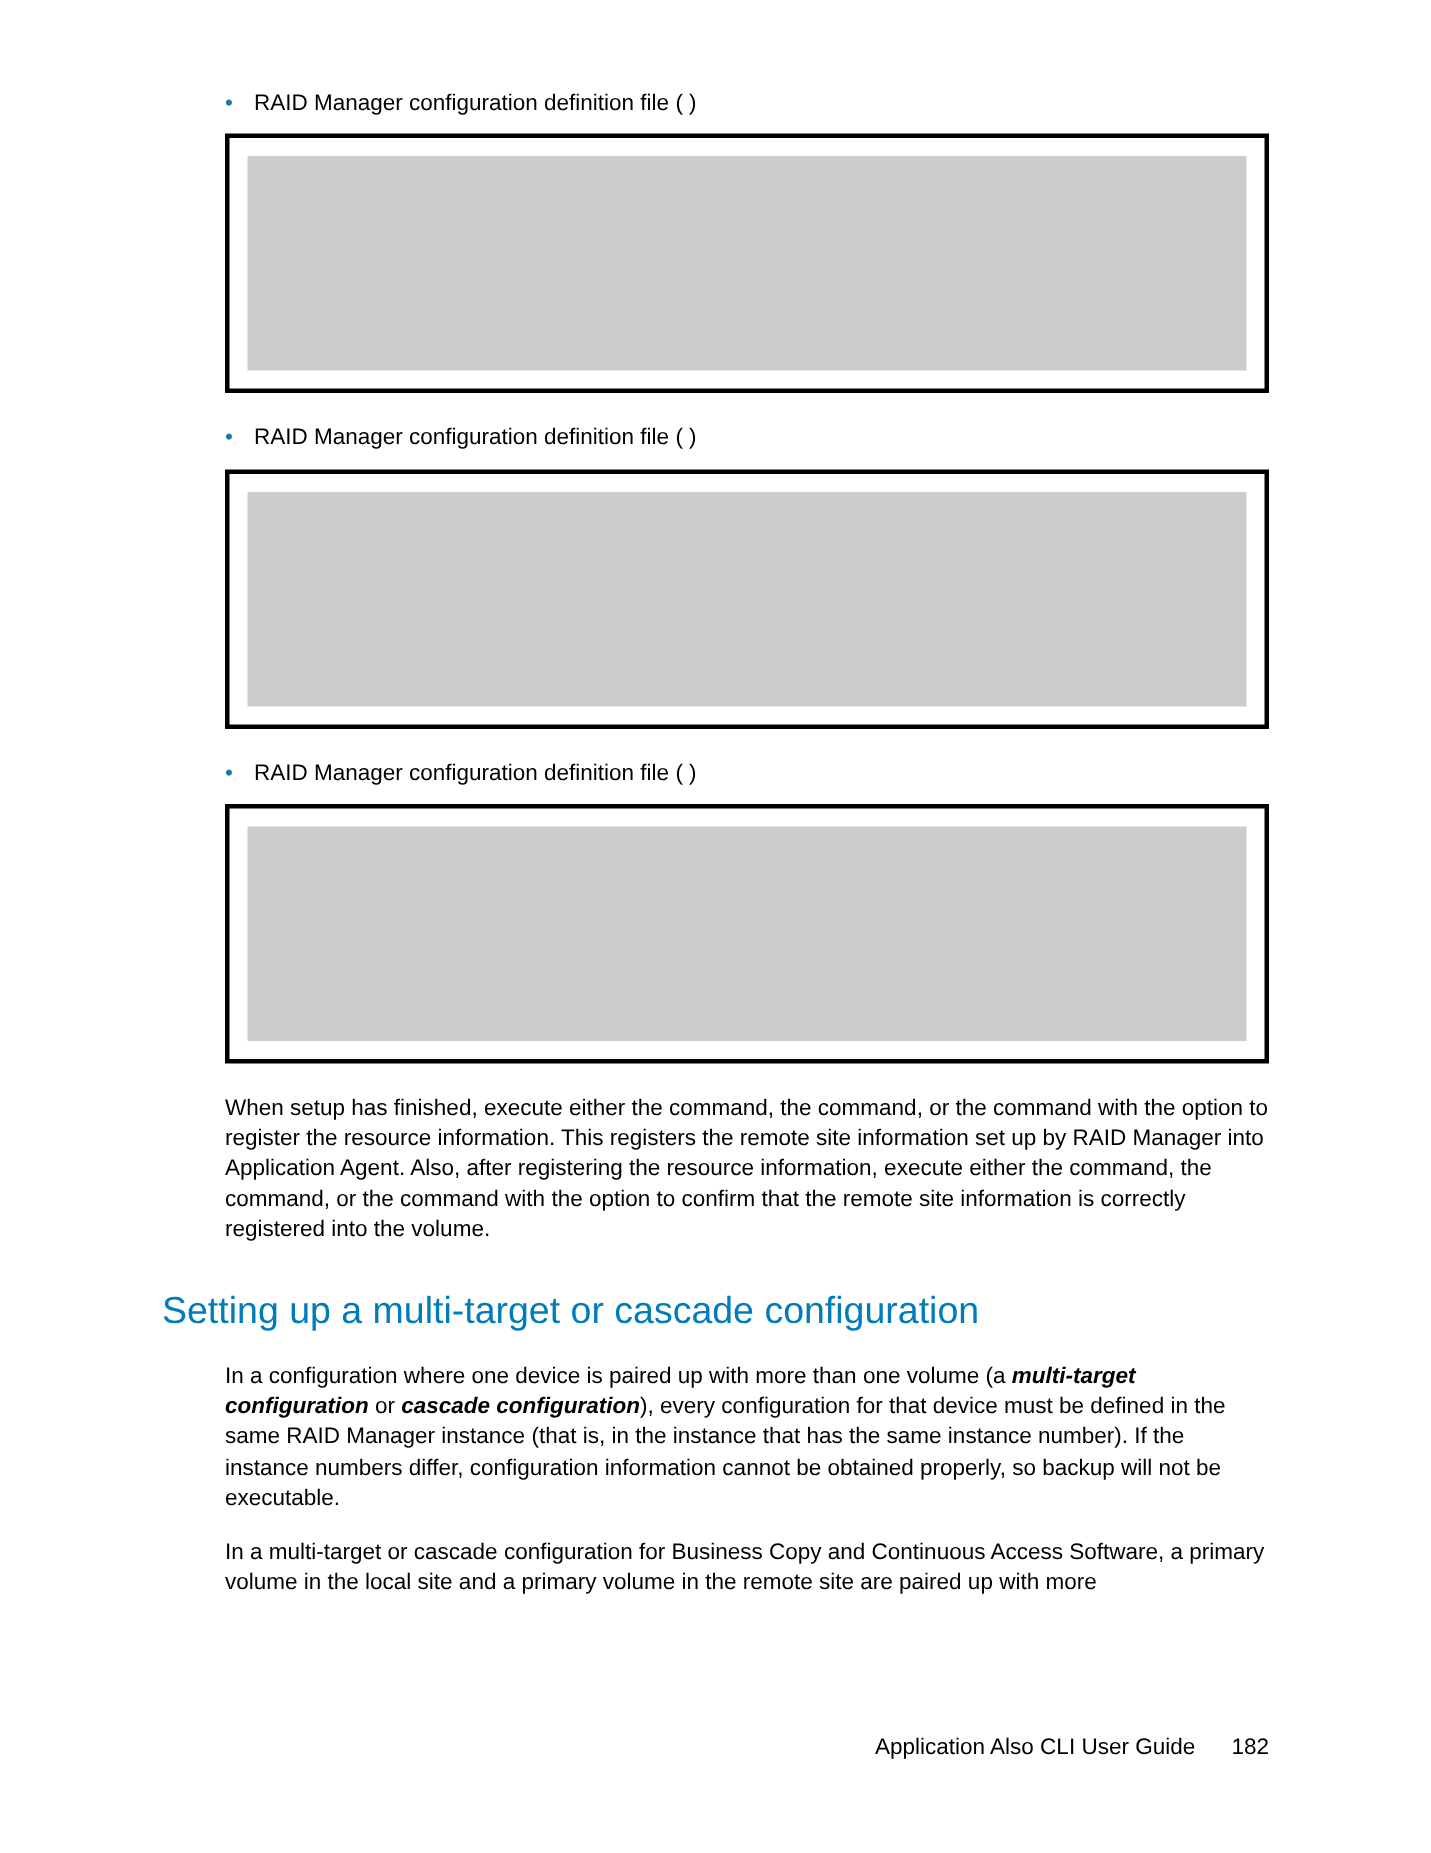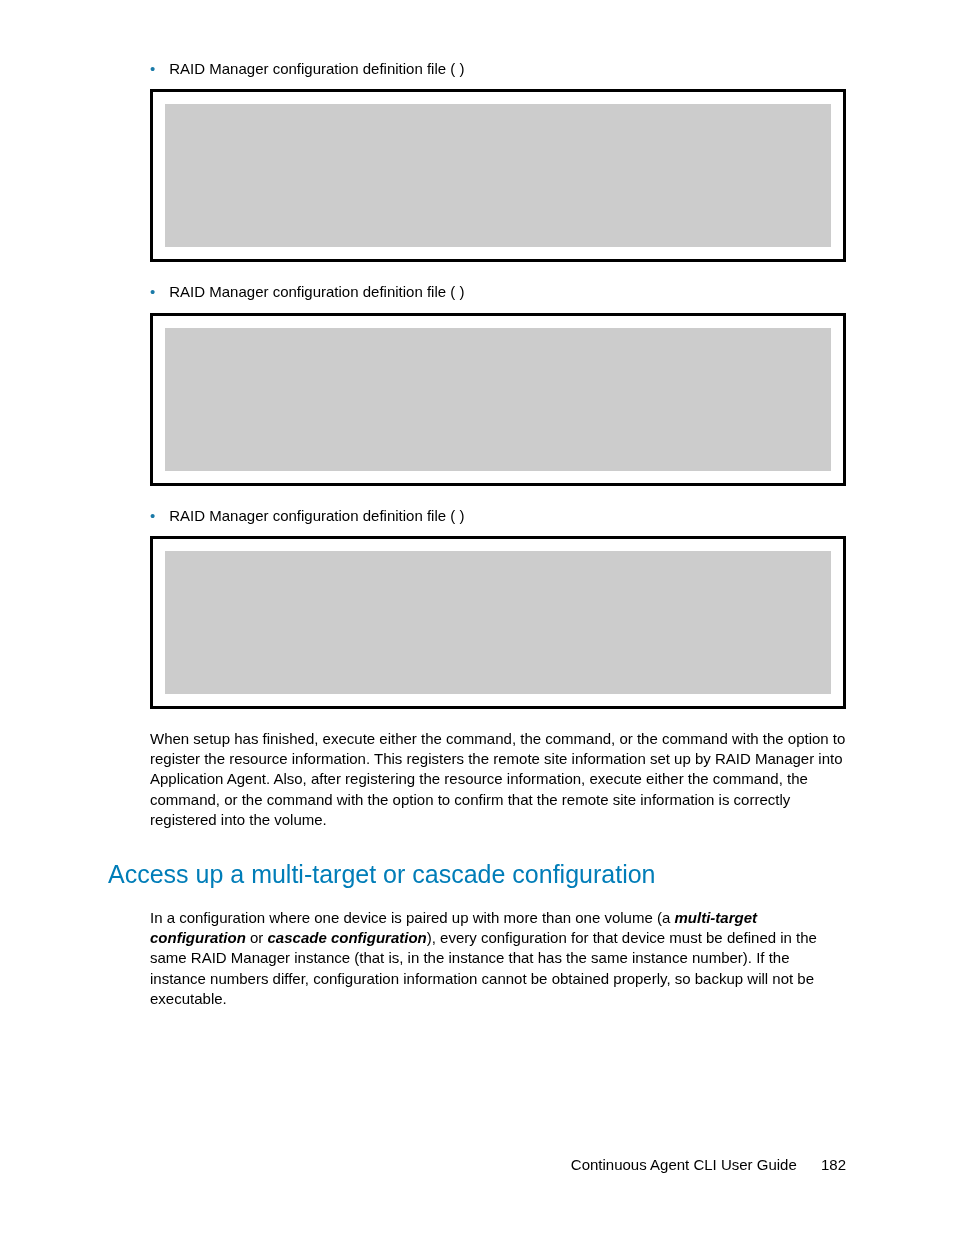--- a/index.html
+++ b/index.html
@@ -92,26 +92,27 @@
       <span class="bullet">•</span>
       <span class="bullet-text">RAID Manager configuration definition file (                            )</span>
     </div>
     <div class="code-box-outer">
       <div class="code-box-inner"></div>
     </div>
 
     <div class="para">When setup has finished, execute either the                            command, the                      command, or the                              command with the                  option to register the resource information. This registers the remote site information set up by RAID Manager into Application Agent. Also, after registering the resource information, execute either the                            command, the                              command, or the                              command with the            option to confirm that the remote site information is correctly registered into the volume.</div>
   </div>
 
-  <h2 class="section-heading">Access up a multi-target or cascade configuration</h2>
+  <h2 class="section-heading">Setting up a multi-target or cascade configuration</h2>
 
   <div class="indent-block">
     <div class="para">
       <span>In a configuration where one device is paired up with more than one volume (a </span><em>multi-target configuration</em><span> or </span><em>cascade configuration</em><span>), every configuration for that device must be defined in the same RAID Manager instance (that is, in the instance that has the same instance number). If the instance numbers differ, configuration information cannot be obtained properly, so backup will not be executable.</span>
     </div>
+    <div class="para">In a multi-target or cascade configuration for Business Copy and Continuous Access Software, a primary volume in the local site and a primary volume in the remote site are paired up with more</div>
   </div>
 
 </div>
 
 <div class="footer">
-  <span>Continuous Agent CLI User Guide</span>
+  <span>Application Also CLI User Guide</span>
   <span class="page-num">182</span>
 </div>
 
 </body></html>

